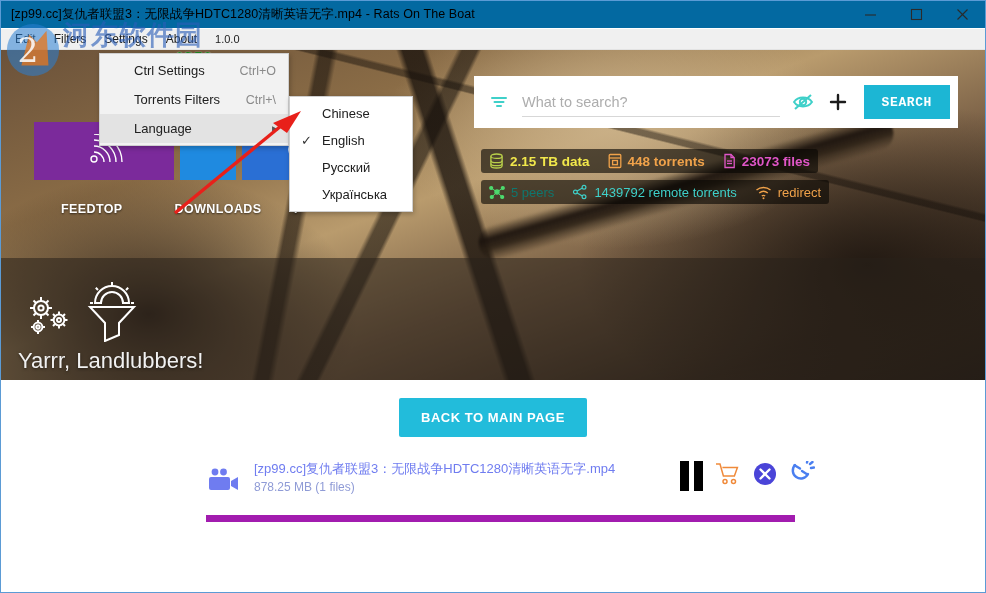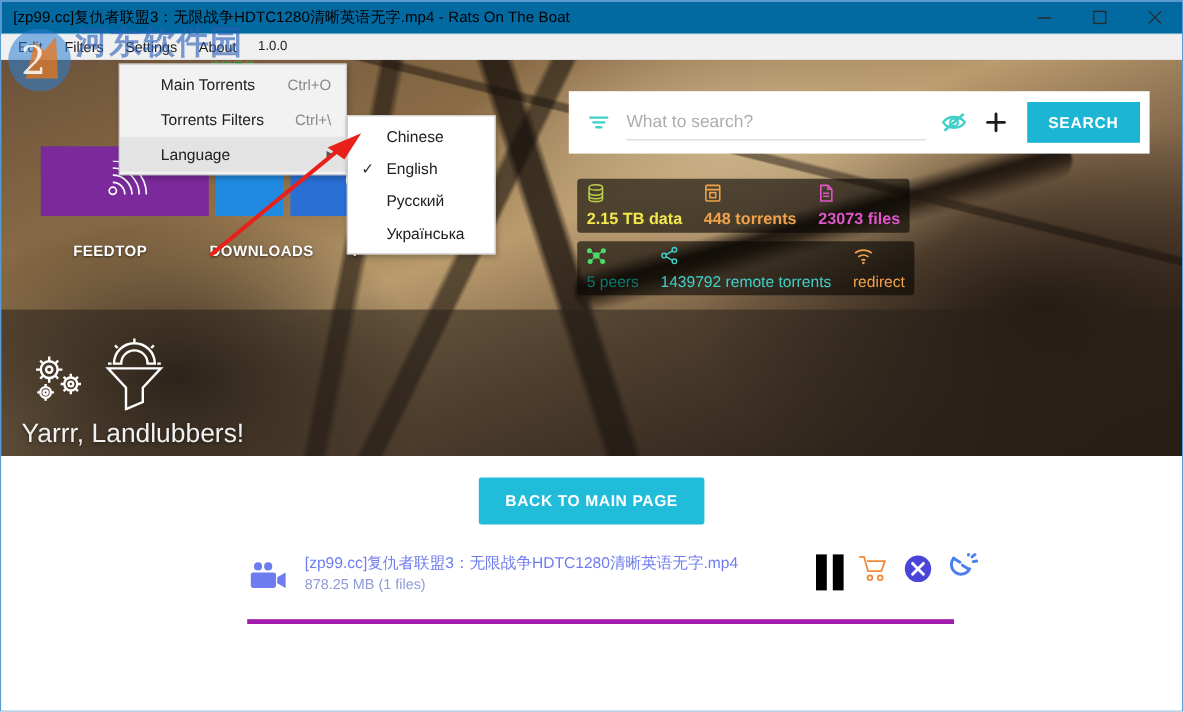--- a/index.html
+++ b/index.html
@@ -217,44 +217,43 @@
   }
   .search-btn {
     background: #1cb6d4;
     color: #fff;
     border: none;
     height: 34px;
     padding: 0 18px;
     font-size: 13px; font-weight: bold;
     letter-spacing: .6px;
     margin-left: 10px;
-    font-family: Liberation Sans, sans-serif;
+    font-family: Liberation Mono, monospace;
     cursor: pointer;
   }
 
   
   .stats {
     position: absolute;
     left: 480px; top: 148px;
     z-index: 15;
     display: flex; flex-direction: column; gap: 7px;
   }
   .stat-row {
     display: flex; align-items: center;
     background: rgba(8,6,4,.62);
     border-radius: 3px;
     padding: 4px 8px;
     width: max-content;
     gap: 18px;
   }
   .stat {
-    display: flex; align-items: flex-start; gap: 6px;
+    display: flex; align-items: flex-end; gap: 6px;
     font-size: 13.5px; font-weight: bold;
     white-space: nowrap;
-    flex-direction: column;
   }
   .stat.light { font-weight: normal; font-size: 13px; }
   .stat svg { display: block; }
 
   
   .arrow-anno {
     position: absolute;
     left: 168px; top: 108px;
     z-index: 60;
     pointer-events: none;
@@ -327,21 +326,21 @@
     letter-spacing: .5px;
     border-radius: 2px;
     font-family: "Liberation Sans", sans-serif;
     cursor: pointer;
   }
 
   .dl-row {
     position: relative;
     margin: 24px 190px 0 205px;
     padding-bottom: 18px;
-    border-bottom: 4px solid #a21caf;
+    border-bottom: 7px solid #a21caf;
     display: flex;
   }
   .dl-icon { width: 48px; padding-top: 6px; flex: none; }
   .dl-main { flex: 1; min-width: 0; }
   .dl-title {
     color: #6f7cf0;
     font-size: 13px;
     white-space: nowrap; overflow: hidden;
     line-height: 16px;
   }
@@ -572,21 +571,21 @@
           </g>
           <circle cx="8.5" cy="13.2" r="1" fill="#f0a24a"></circle>
         </svg>
         <span>redirect</span>
       </div>
     </div>
   </div>
 
   <div class="dropdown">
     <div class="menu-item">
-      <span>Main Torrents</span>
+      <span>Ctrl Settings</span>
       <span class="accel">Ctrl+O</span>
     </div>
     <div class="menu-item">
       <span>Torrents Filters</span>
       <span class="accel">Ctrl+\</span>
     </div>
     <div class="menu-item hl">
       <span>Language</span>
       <span class="submark">▶</span>
     </div>

